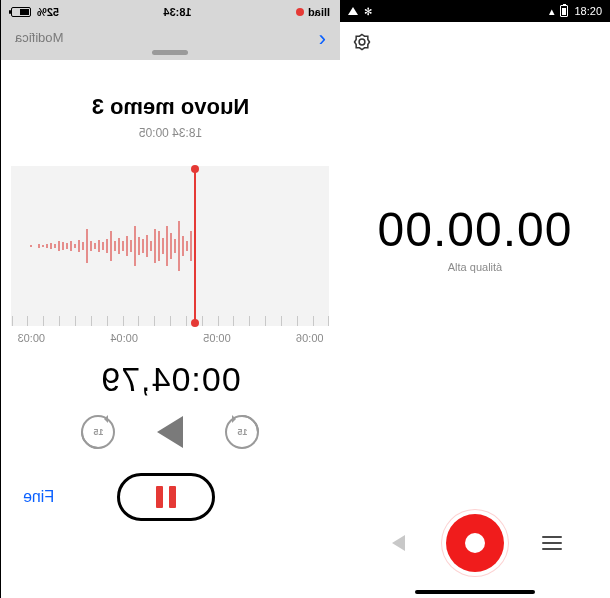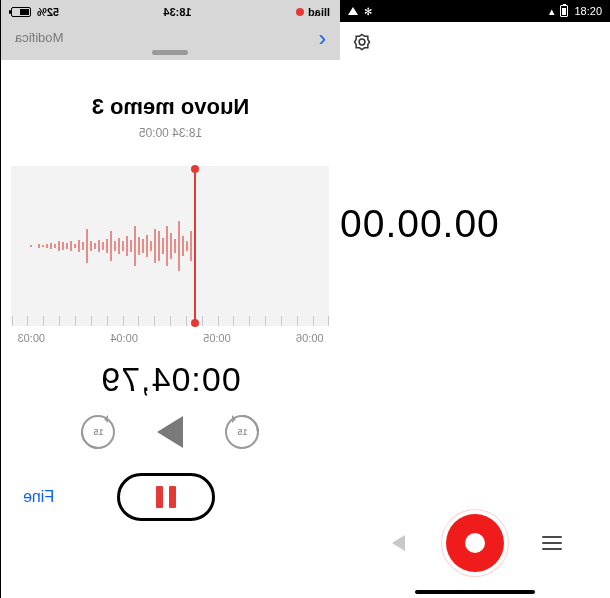--- a/index.html
+++ b/index.html
@@ -114,21 +114,21 @@
       display:flex; align-items:center; justify-content:space-between;
       padding: 0 8px; font-size:11px; font-weight:500;
     }
     .and-statusbar .sb-left, .and-statusbar .sb-right { display:flex; align-items:center; gap:6px; }
     .wifi { width:0; height:0; border-left:5px solid transparent; border-right:5px solid transparent; border-bottom:8px solid #fff; position:relative; }
     .batt-and { width:8px; height:12px; border:1px solid #fff; border-radius:1px; position:relative; }
     .batt-and::before { content:""; position:absolute; top:-2px; left:2px; width:3px; height:2px; background:#fff; }
     .batt-and .f { position:absolute; left:1px; right:1px; bottom:1px; top:2px; background:#fff; }
     .and-header { height:40px; display:flex; align-items:center; padding-left:12px; }
     .gear { width:20px; height:20px; }
-    .big-zero { text-align:left; margin-top:140px; font-size:39px; font-weight:400; letter-spacing:1px; }
+    .big-zero { text-align:center; margin-top:140px; font-size:48px; font-weight:400; letter-spacing:1px; }
     .quality { text-align:center; font-size:11px; color:#8a8a8a; margin-top:4px; }
     .and-controls {
       position:absolute; left:0; right:0; bottom:26px;
       display:flex; align-items:center; justify-content:space-around; padding:0 24px;
     }
     .ico-btn { width:40px; height:40px; display:flex; align-items:center; justify-content:center; color:#7a7a7a; }
     .record-btn {
       width:58px; height:58px; border-radius:50%; background:#f01c1c;
       display:flex; align-items:center; justify-content:center; position:relative;
       box-shadow: 0 0 0 4px #fff, 0 0 0 5px #f01c1c33;
@@ -292,20 +292,21 @@
   </div>
 
   <div class="and-header">
     <svg class="gear" viewBox="0 0 24 24" fill="none" stroke="#333" stroke-width="1.8">
       <polygon points="12,3 15,5 19,5 19,9 21,12 19,15 19,19 15,19 12,21 9,19 5,19 5,15 3,12 5,9 5,5 9,5"></polygon>
       <circle cx="12" cy="12" r="3.5"></circle>
     </svg>
   </div>
 
   <div class="big-zero">00.00.00</div>
+  <div class="quality">Alta qualità</div>
 
   <div class="and-controls">
     <div class="ico-btn">
       <span class="flag-tri"></span>
     </div>
     <div class="record-btn">
       <span class="inner"></span>
     </div>
     <div class="ico-btn">
       <span class="ham">

